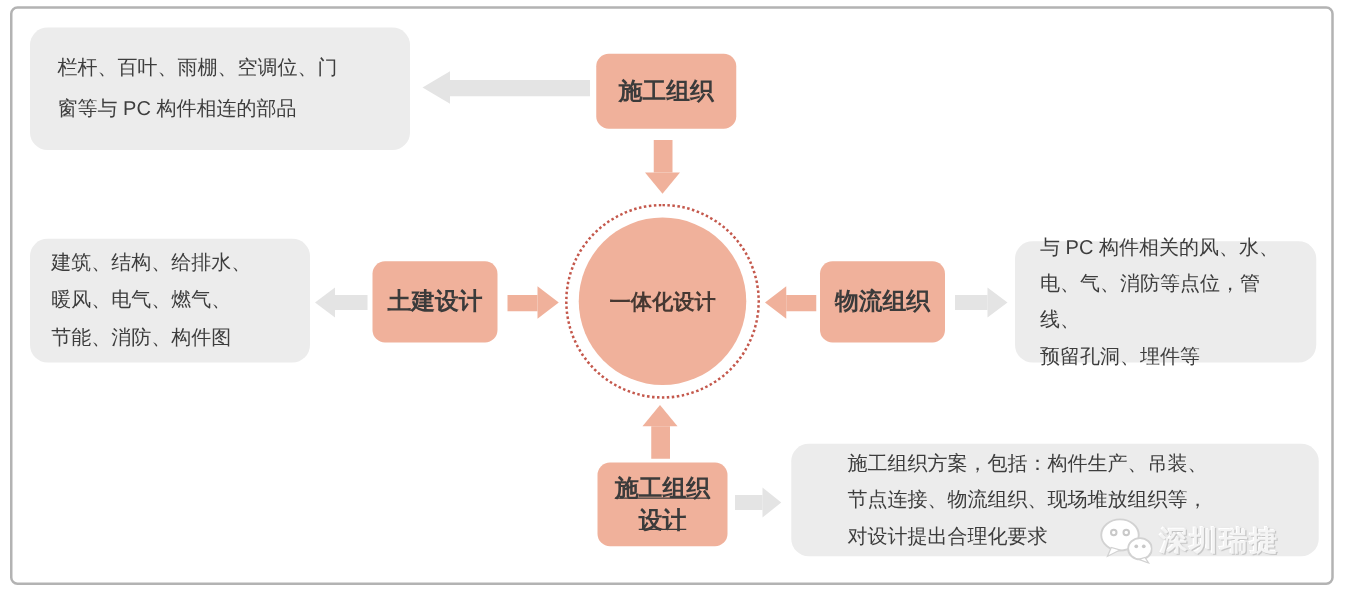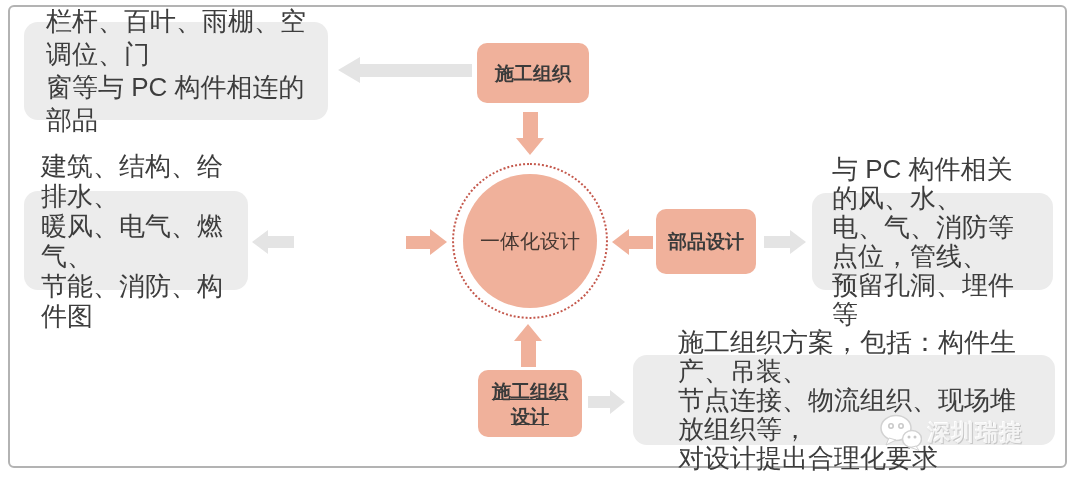--- a/index.html
+++ b/index.html
@@ -5,32 +5,32 @@
   :root{
     --salmon:#F0B19B; --gray-box:#ECECEC; --gray-arrow:#E4E4E4;
     --ink:#3D3D3D; --ring:#C4584C; --frame:#B3B3B3; --ink-center:#463832;
   }
   html,body{margin:0;padding:0;background:#fff;}
   .stage{position:relative;width:1080px;height:478px;background:#fff;overflow:hidden;
          font-family:"Liberation Sans","DejaVu Sans",sans-serif;color:var(--ink);}
   .frame{position:absolute;left:8px;top:5px;right:13px;bottom:10px;
          border:2px solid var(--frame);border-radius:6px;}
   .box-desc{position:absolute;background:var(--gray-box);border-radius:14px;
-            font-size:26px;line-height:30px;white-space:pre-line;
+            font-size:16px;line-height:30px;white-space:pre-line;
             display:flex;align-items:center;box-sizing:border-box;}
   .box-node{position:absolute;background:var(--salmon);border-radius:10px;
             font-weight:bold;font-size:19px;line-height:25px;color:#3B3B3B;
             display:flex;align-items:center;justify-content:center;text-align:center;
             white-space:pre-line;box-sizing:border-box;}
   
   .ring{position:absolute;left:452px;top:163px;width:156px;height:156px;
         border:2px dotted var(--ring);border-radius:50%;box-sizing:border-box;}
   .core{position:absolute;left:463px;top:174px;width:134px;height:134px;
         background:var(--salmon);border-radius:50%;display:flex;align-items:center;
-        justify-content:center;font-weight:normal;font-size:20px;color:var(--ink-center);}
+        justify-content:center;font-weight:bold;font-size:17px;color:var(--ink-center);}
   
   .arrow{position:absolute;display:flex;align-items:center;}
   .arrow.v{flex-direction:column;}
   .shaft{flex:none;}
   .tri{width:0;height:0;flex:none;}
   
   #arr-top-gray{left:338px;top:57px;}
   #arr-top-gray .tri{border-top:13px solid transparent;border-bottom:13px solid transparent;border-right:22px solid var(--gray-arrow);}
   #arr-top-gray .shaft{width:112px;height:13px;background:var(--gray-arrow);}
   
@@ -94,30 +94,31 @@
   <div class="ring"></div>
   <div class="core">一体化设计</div>
 
   <div class="box-desc" id="desc-civil">建筑、结构、给排水、
 暖风、电气、燃气、
 节能、消防、构件图</div>
   <div class="arrow" id="arr-left-gray">
     <span class="tri"></span>
     <span class="shaft"></span>
   </div>
+  <div class="box-node" id="node-civil">土建设计</div>
   <div class="arrow" id="arr-left-salmon">
     <span class="shaft"></span>
     <span class="tri"></span>
   </div>
 
   <div class="arrow" id="arr-right-salmon">
     <span class="tri"></span>
     <span class="shaft"></span>
   </div>
-  <div class="box-node" id="node-interior">部品设计</div>
+  <div class="box-node" id="node-interior">物流组织</div>
   <div class="arrow" id="arr-right-gray">
     <span class="shaft"></span>
     <span class="tri"></span>
   </div>
   <div class="box-desc" id="desc-interior">与 PC 构件相关的风、水、
 电、气、消防等点位，管线、
 预留孔洞、埋件等</div>
 
   <div class="arrow v" id="arr-bottom-salmon">
     <span class="tri"></span>

